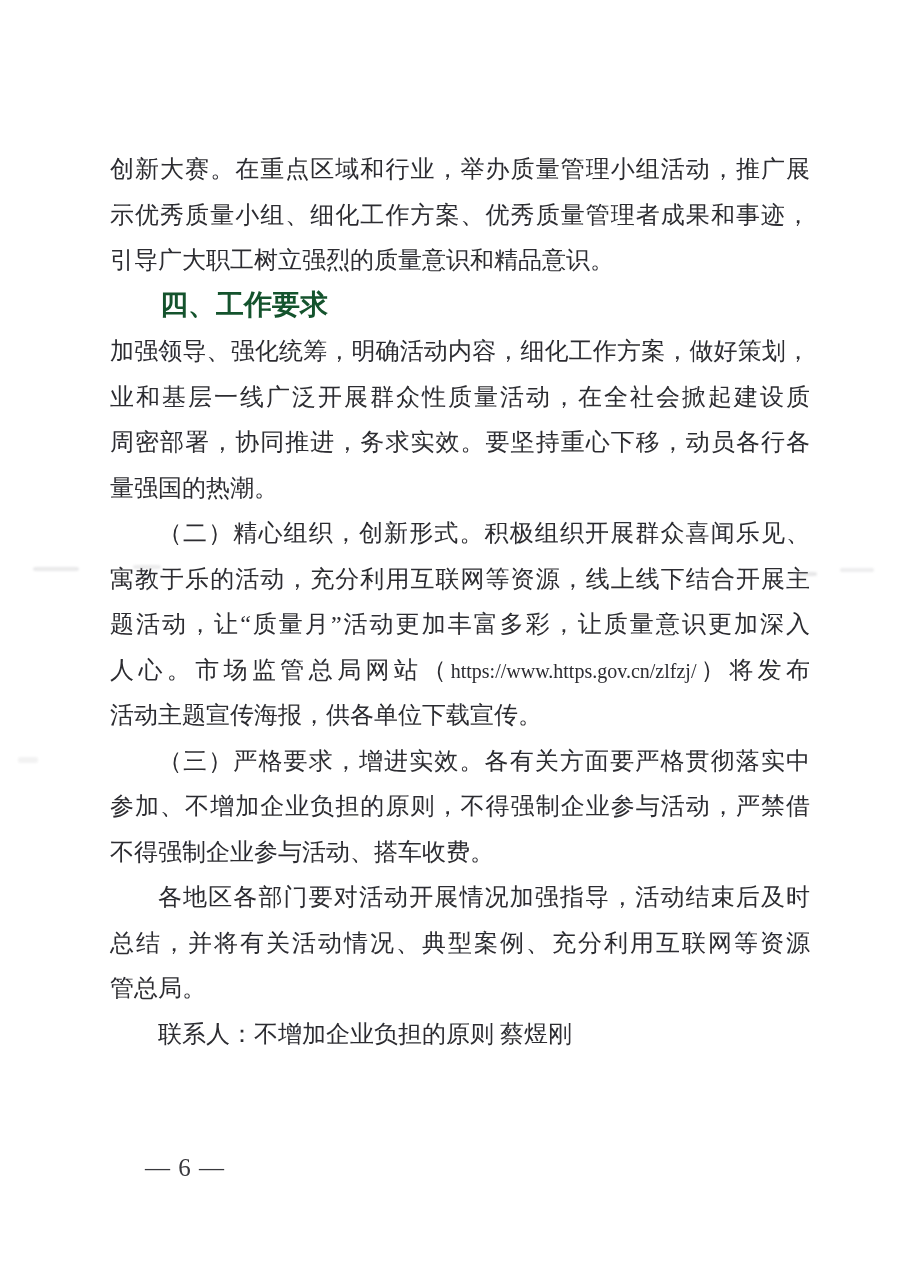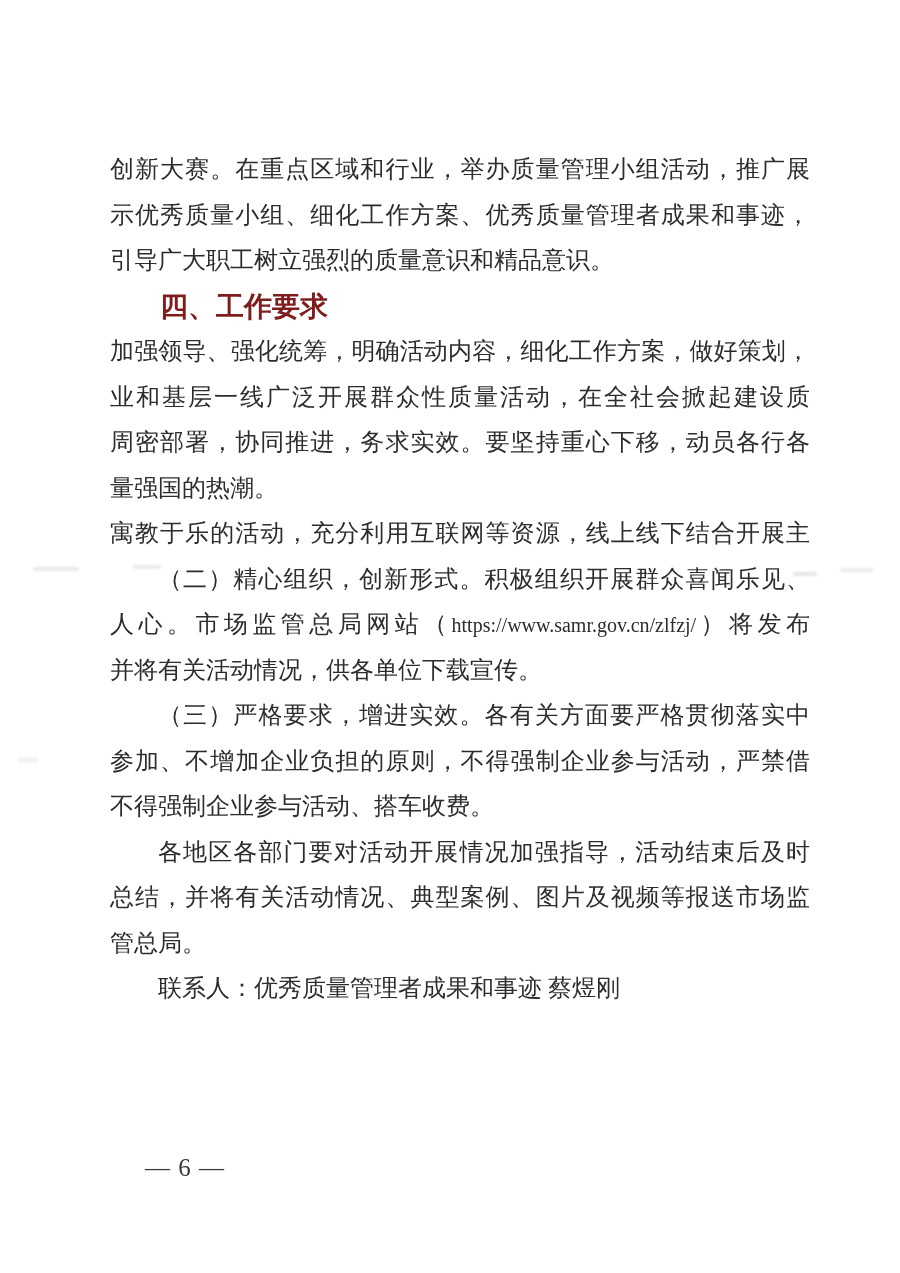--- a/index.html
+++ b/index.html
@@ -33,29 +33,29 @@
     text-align-last: justify;
     color: #2c2c31;
   }
   .line.end {
     text-align-last: left;
   }
   .line.indent {
     text-indent: 2em;
   }
   .heading-line {
-    font-family: Liberation Serif, serif;
+    font-family: Liberation Mono, monospace;
     font-weight: bold;
     font-size: 28px;
     line-height: 45.5px;
     height: 45.5px;
     text-indent: 50px;
     text-align: left;
     text-align-last: left;
-    color: #7f1d1d;
+    color: #14532d;
   }
   .url-line .url-text {
     font-size: 20px;
     font-family: "Liberation Serif", serif;
   }
   .page-number {
     position: absolute;
     left: 145px;
     top: 1148px;
     font-size: 25px;
@@ -92,39 +92,40 @@
     <div class="heading-line">四、工作要求</div>
 
     <div>
       <div class="line">加强领导、强化统筹，明确活动内容，细化工作方案，做好策划，</div>
       <div class="line">业和基层一线广泛开展群众性质量活动，在全社会掀起建设质</div>
       <div class="line">周密部署，协同推进，务求实效。要坚持重心下移，动员各行各</div>
       <div class="line end">量强国的热潮。</div>
     </div>
 
     <div>
+      <div class="line indent">（二）精心组织，创新形式。积极组织开展群众喜闻乐见、</div>
       <div class="line">寓教于乐的活动，充分利用互联网等资源，线上线下结合开展主</div>
-      <div class="line indent">（二）精心组织，创新形式。积极组织开展群众喜闻乐见、</div>
-      <div class="line url-line"><span>人心。市场监管总局网站（</span><span class="url-text">https://www.samr.gov.cn/zlfzj/</span><span>）将发布</span></div>
-      <div class="line end">并将有关活动情况，供各单位下载宣传。</div>
+      <div class="line">题活动，让“质量月”活动更加丰富多彩，让质量意识更加深入</div>
+      <div class="line url-line"><span>人心。市场监管总局网站（</span><span class="url-text">https://www.https.gov.cn/zlfzj/</span><span>）将发布</span></div>
+      <div class="line end">活动主题宣传海报，供各单位下载宣传。</div>
     </div>
 
     <div>
       <div class="line indent">（三）严格要求，增进实效。各有关方面要严格贯彻落实中</div>
       <div class="line">参加、不增加企业负担的原则，不得强制企业参与活动，严禁借</div>
       <div class="line end">不得强制企业参与活动、搭车收费。</div>
     </div>
 
     <div>
       <div class="line indent">各地区各部门要对活动开展情况加强指导，活动结束后及时</div>
-      <div class="line">总结，并将有关活动情况、典型案例、图片及视频等报送市场监</div>
+      <div class="line">总结，并将有关活动情况、典型案例、充分利用互联网等资源</div>
       <div class="line end">管总局。</div>
     </div>
 
-    <div class="line end indent">联系人：优秀质量管理者成果和事迹 蔡煜刚</div>
+    <div class="line end indent">联系人：不增加企业负担的原则 蔡煜刚</div>
 
   </div>
 
   <div class="page-number">— 6 —</div>
 
   <div class="artifact a1"></div>
   <div class="artifact a2"></div>
   <div class="artifact a3"></div>
   <div class="artifact a4"></div>
   <div class="artifact a5"></div>

